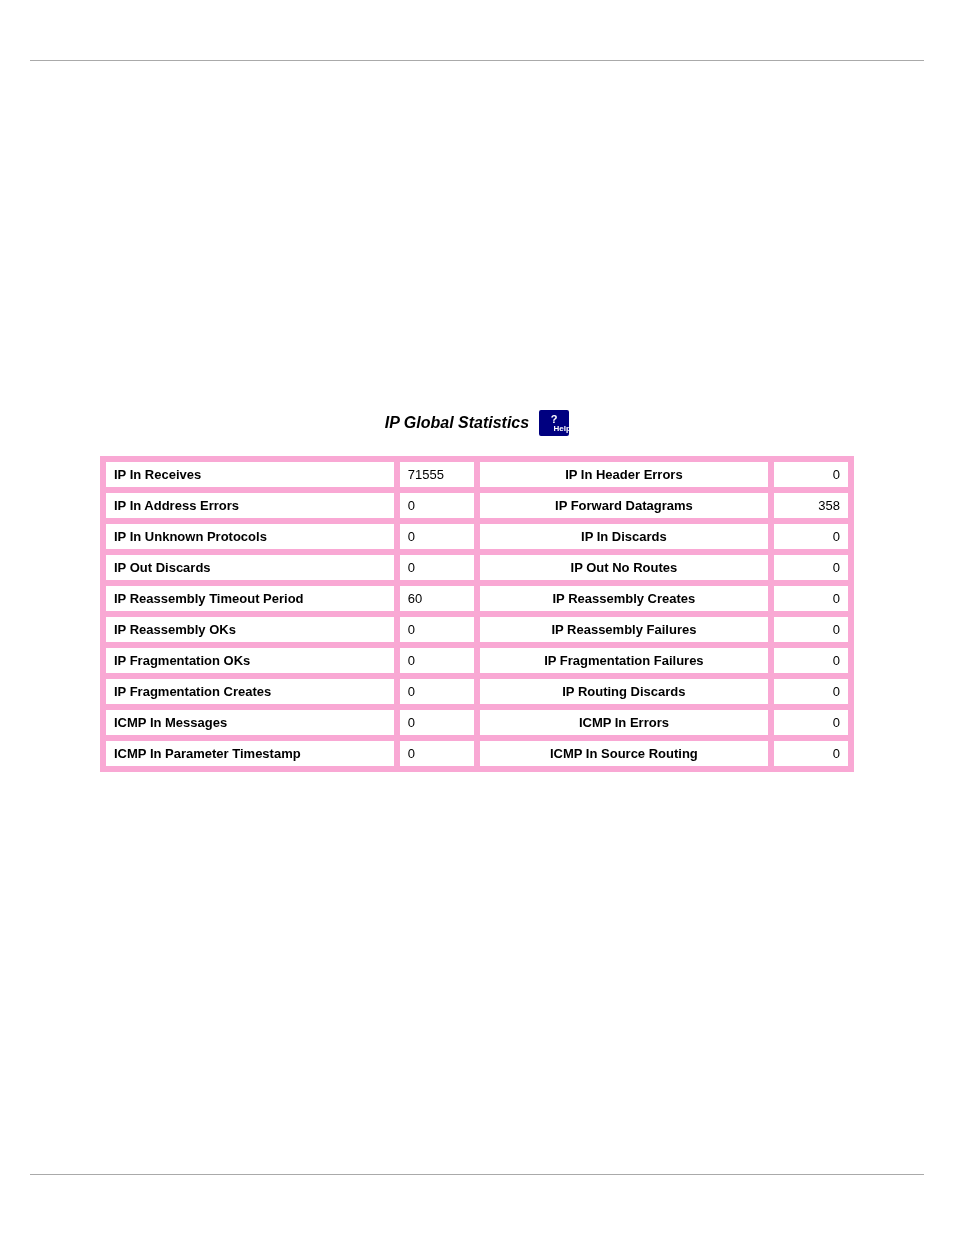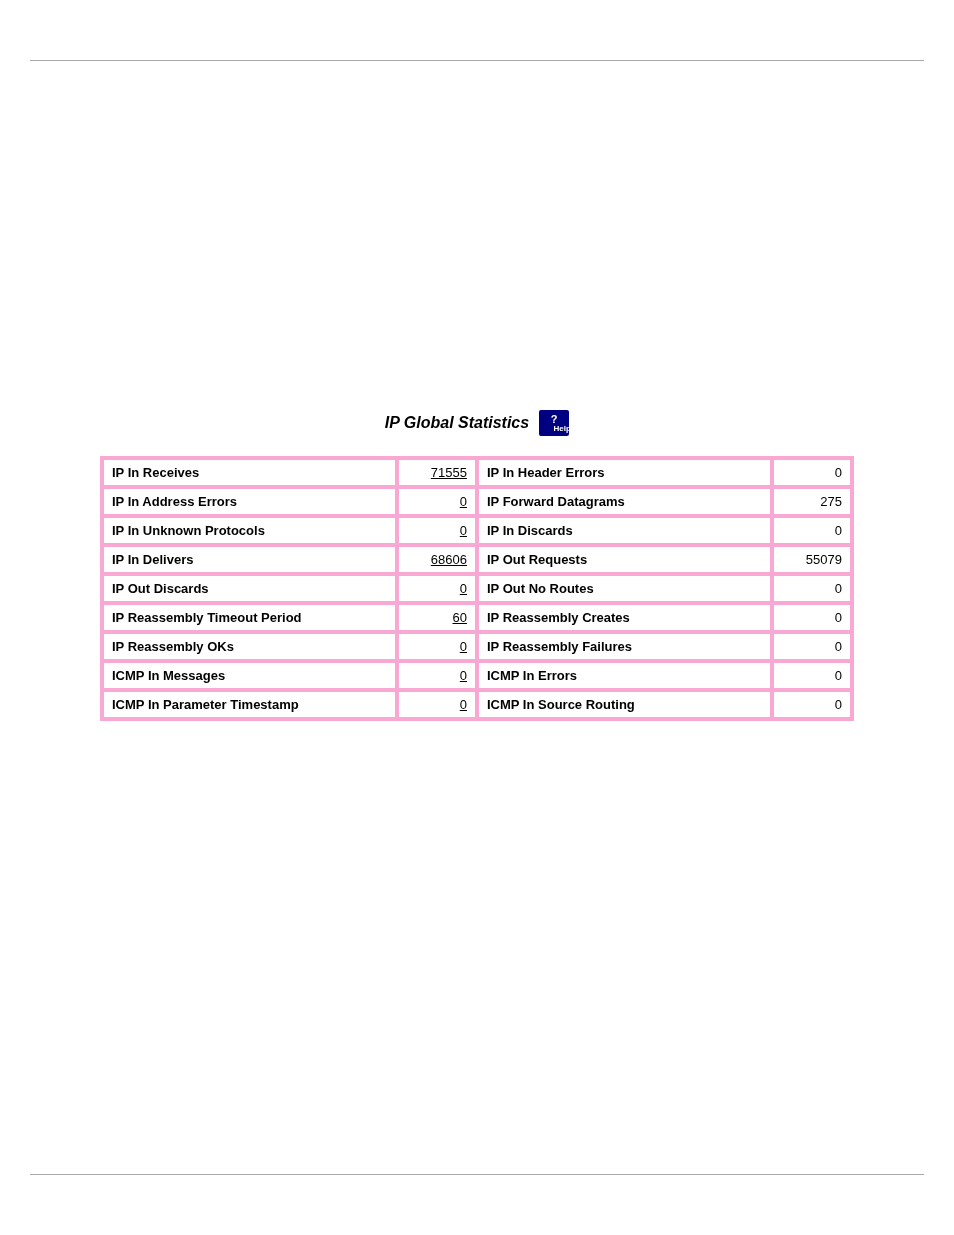--- a/index.html
+++ b/index.html
@@ -64,40 +64,39 @@
       flex-direction: column;
       align-items: center;
       line-height: 1;
     }
     .stats-table {
       width: 100%;
       border-collapse: collapse;
       margin-top: 10px;
     }
     .stats-table td {
-      border: 4px solid #f9a8d4;
+      border: 6px solid #f9a8d4;
       padding: 5px 8px;
       vertical-align: middle;
     }
     .label-cell {
       font-weight: bold;
       width: 220px;
       background: #ffffff;
     }
     .value-cell {
       width: 60px;
-      text-align: right;
       background: #ffffff;
       padding-right: 10px;
-      text-decoration: underline;
     }
     .label-cell-right {
       font-weight: bold;
       width: 220px;
       background: #ffffff;
+      text-align: center;
     }
     .value-cell-right {
       width: 60px;
       text-align: right;
       background: #ffffff;
       padding-right: 10px;
     }
   </style>
 </head>
 <body>
@@ -121,53 +120,59 @@
     <tr>
           <td class="label-cell">IP In Receives</td>
           <td class="value-cell">71555</td>
           <td class="label-cell-right">IP In Header Errors</td>
           <td class="value-cell-right">0</td>
         </tr>
         <tr>
           <td class="label-cell">IP In Address Errors</td>
           <td class="value-cell">0</td>
           <td class="label-cell-right">IP Forward Datagrams</td>
-          <td class="value-cell-right">275</td>
+          <td class="value-cell-right">358</td>
         </tr>
         <tr>
           <td class="label-cell">IP In Unknown Protocols</td>
           <td class="value-cell">0</td>
           <td class="label-cell-right">IP In Discards</td>
           <td class="value-cell-right">0</td>
-        </tr>
-        <tr>
-          <td class="label-cell">IP In Delivers</td>
-          <td class="value-cell">68606</td>
-          <td class="label-cell-right">IP Out Requests</td>
-          <td class="value-cell-right">55079</td>
         </tr>
         <tr>
           <td class="label-cell">IP Out Discards</td>
           <td class="value-cell">0</td>
           <td class="label-cell-right">IP Out No Routes</td>
           <td class="value-cell-right">0</td>
         </tr>
         <tr>
           <td class="label-cell">IP Reassembly Timeout Period</td>
           <td class="value-cell">60</td>
           <td class="label-cell-right">IP Reassembly Creates</td>
           <td class="value-cell-right">0</td>
         </tr>
         <tr>
           <td class="label-cell">IP Reassembly OKs</td>
           <td class="value-cell">0</td>
           <td class="label-cell-right">IP Reassembly Failures</td>
           <td class="value-cell-right">0</td>
         </tr>
         <tr>
+          <td class="label-cell">IP Fragmentation OKs</td>
+          <td class="value-cell">0</td>
+          <td class="label-cell-right">IP Fragmentation Failures</td>
+          <td class="value-cell-right">0</td>
+        </tr>
+        <tr>
+          <td class="label-cell">IP Fragmentation Creates</td>
+          <td class="value-cell">0</td>
+          <td class="label-cell-right">IP Routing Discards</td>
+          <td class="value-cell-right">0</td>
+        </tr>
+        <tr>
           <td class="label-cell">ICMP In Messages</td>
           <td class="value-cell">0</td>
           <td class="label-cell-right">ICMP In Errors</td>
           <td class="value-cell-right">0</td>
         </tr>
         <tr>
           <td class="label-cell">ICMP In Parameter Timestamp</td>
           <td class="value-cell">0</td>
           <td class="label-cell-right">ICMP In Source Routing</td>
           <td class="value-cell-right">0</td>

